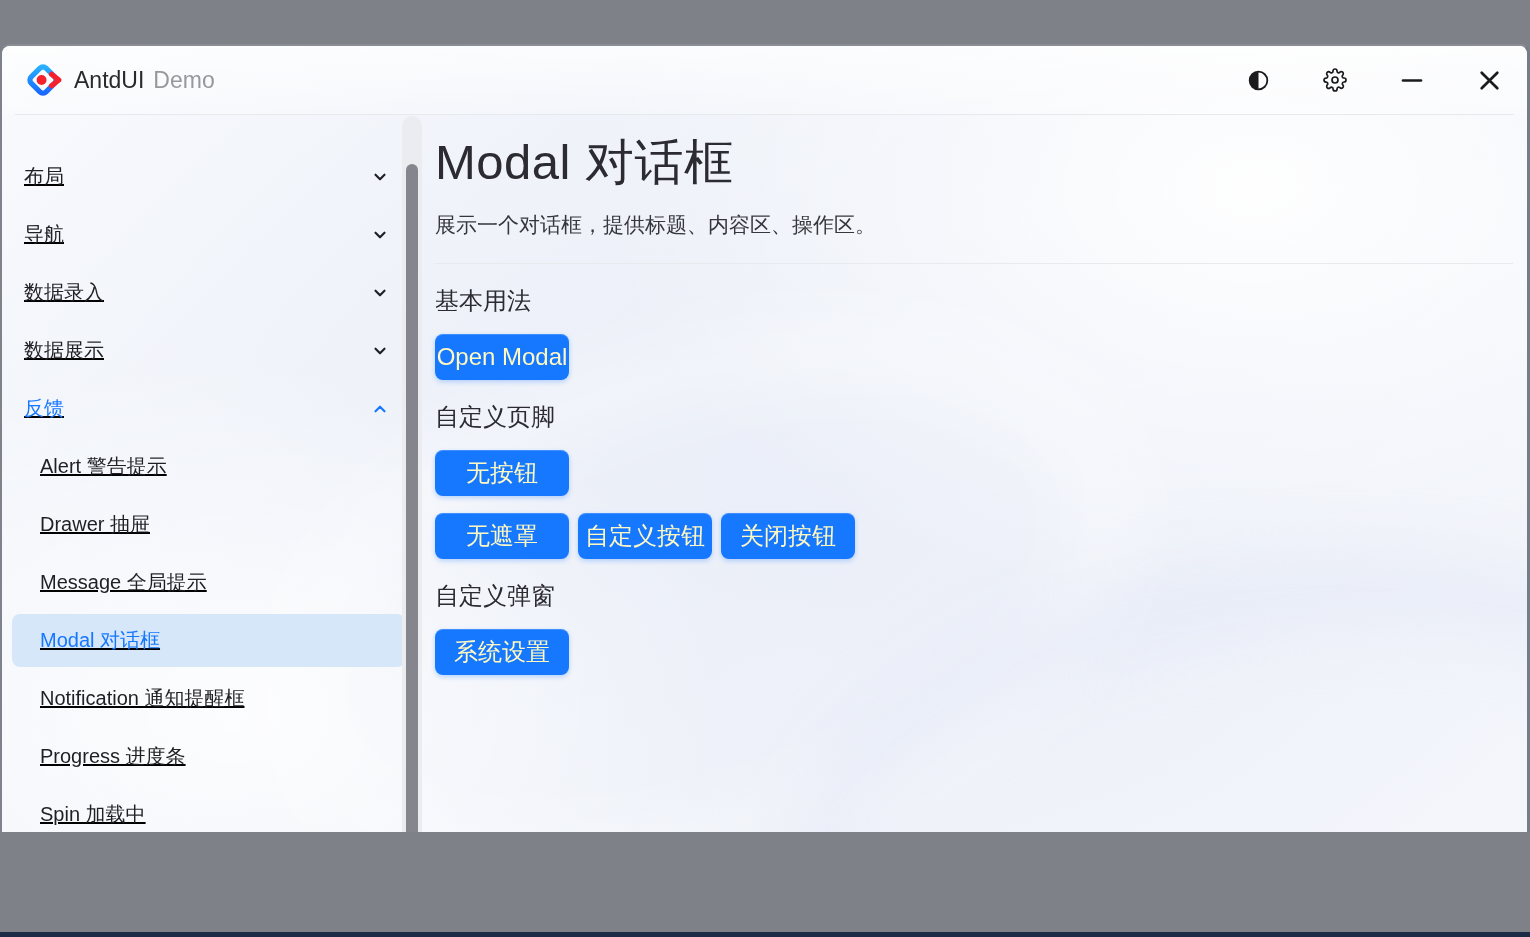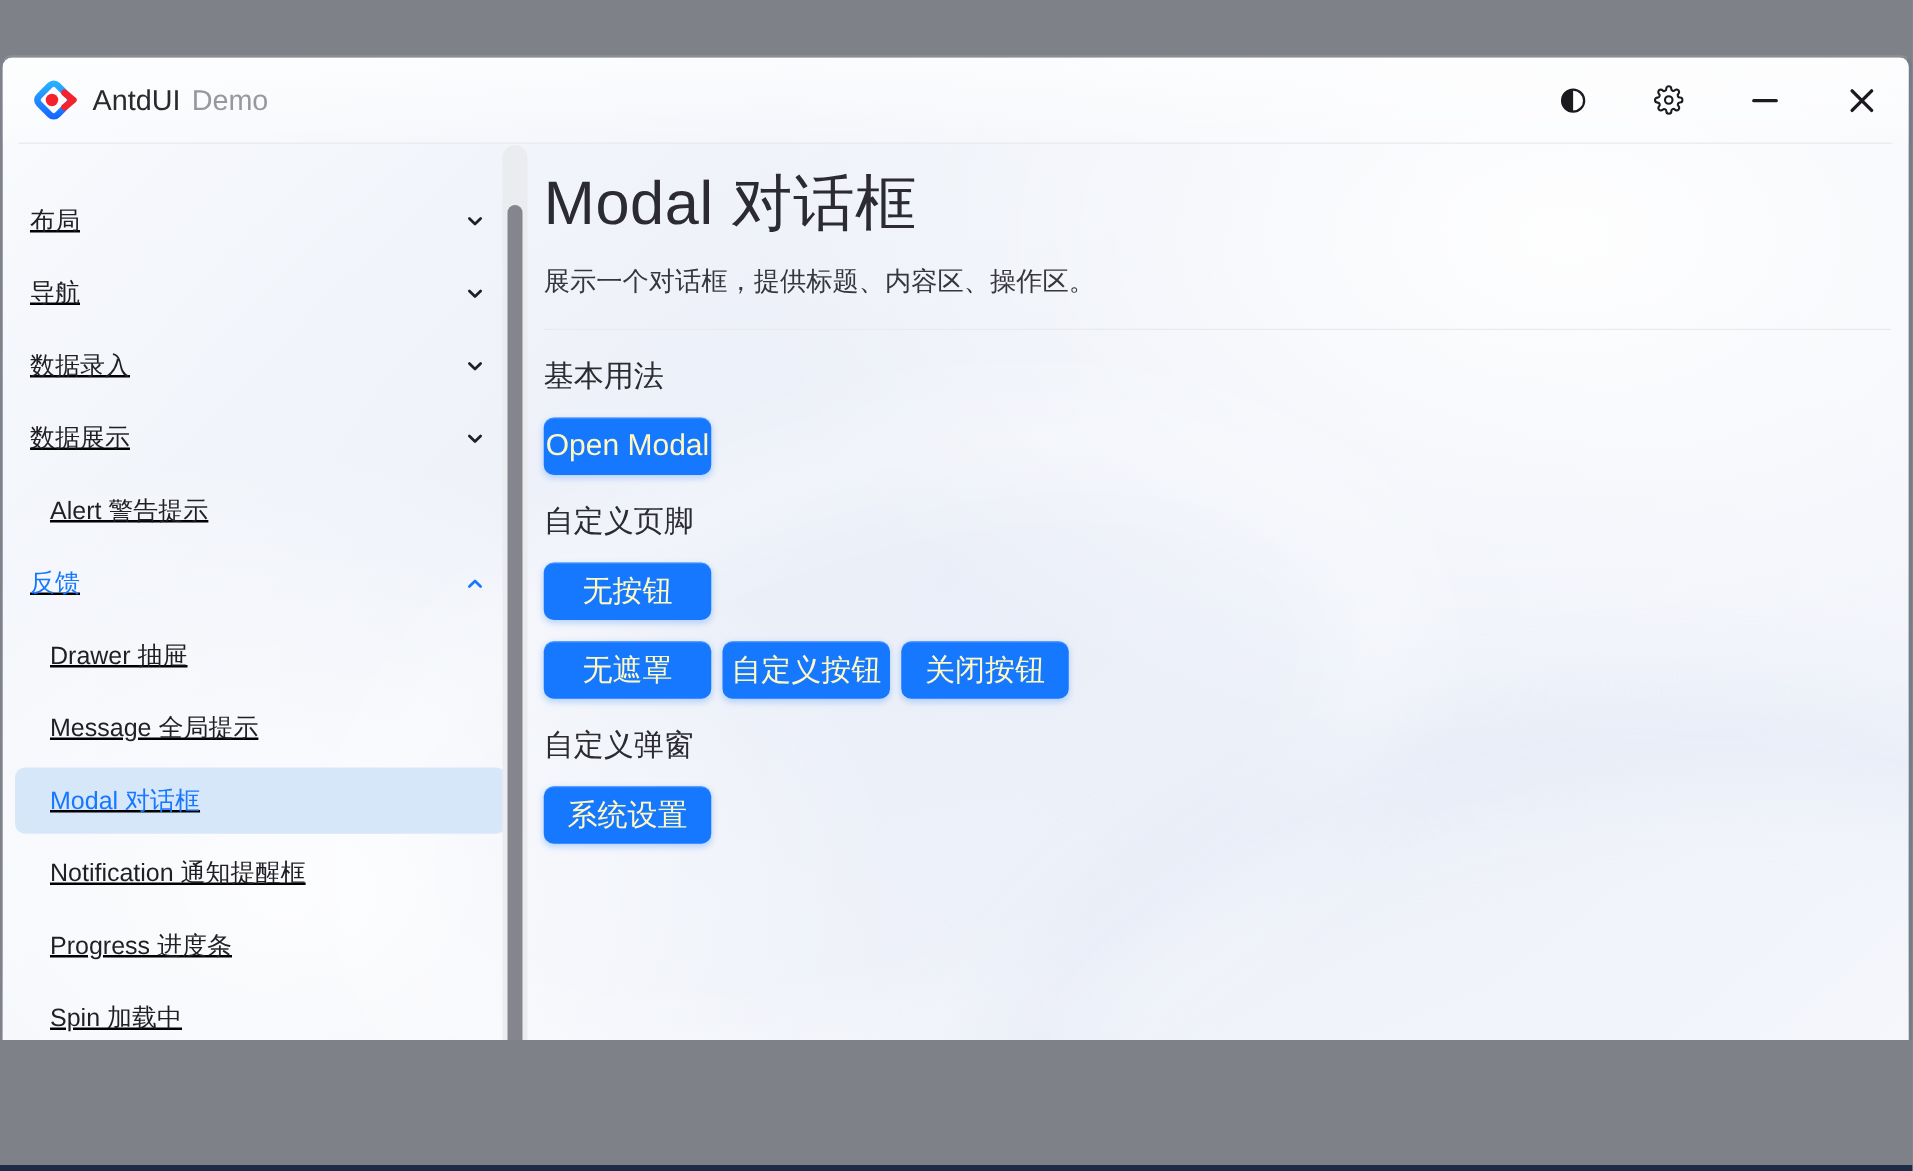--- a/index.html
+++ b/index.html
@@ -154,30 +154,30 @@
       </span>
     </div>
     <div class="side-row group">
       <span>数据展示</span>
       <span class="chev">
         <svg width="18" height="18" viewBox="0 0 16 16">
             <polyline points="4,6 8,10 12,6" fill="none" stroke="#1f1f24" stroke-width="1.9" stroke-linecap="round" stroke-linejoin="round"></polyline>
           </svg>
       </span>
     </div>
-    <div class="side-row sub">
-      <span>Alert 警告提示</span>
-    </div>
     <div class="side-row group active-group">
       <span>反馈</span>
       <span class="chev">
         <svg width="18" height="18" viewBox="0 0 16 16">
             <polyline points="4,10 8,6 12,10" fill="none" stroke="#1677ff" stroke-width="1.9" stroke-linecap="round" stroke-linejoin="round"></polyline>
           </svg>
       </span>
+    </div>
+    <div class="side-row sub">
+      <span>Alert 警告提示</span>
     </div>
     <div class="side-row sub">
       <span>Drawer 抽屉</span>
     </div>
     <div class="side-row sub">
       <span>Message 全局提示</span>
     </div>
     <div class="side-row sub selected">
       <span>Modal 对话框</span>
     </div>

